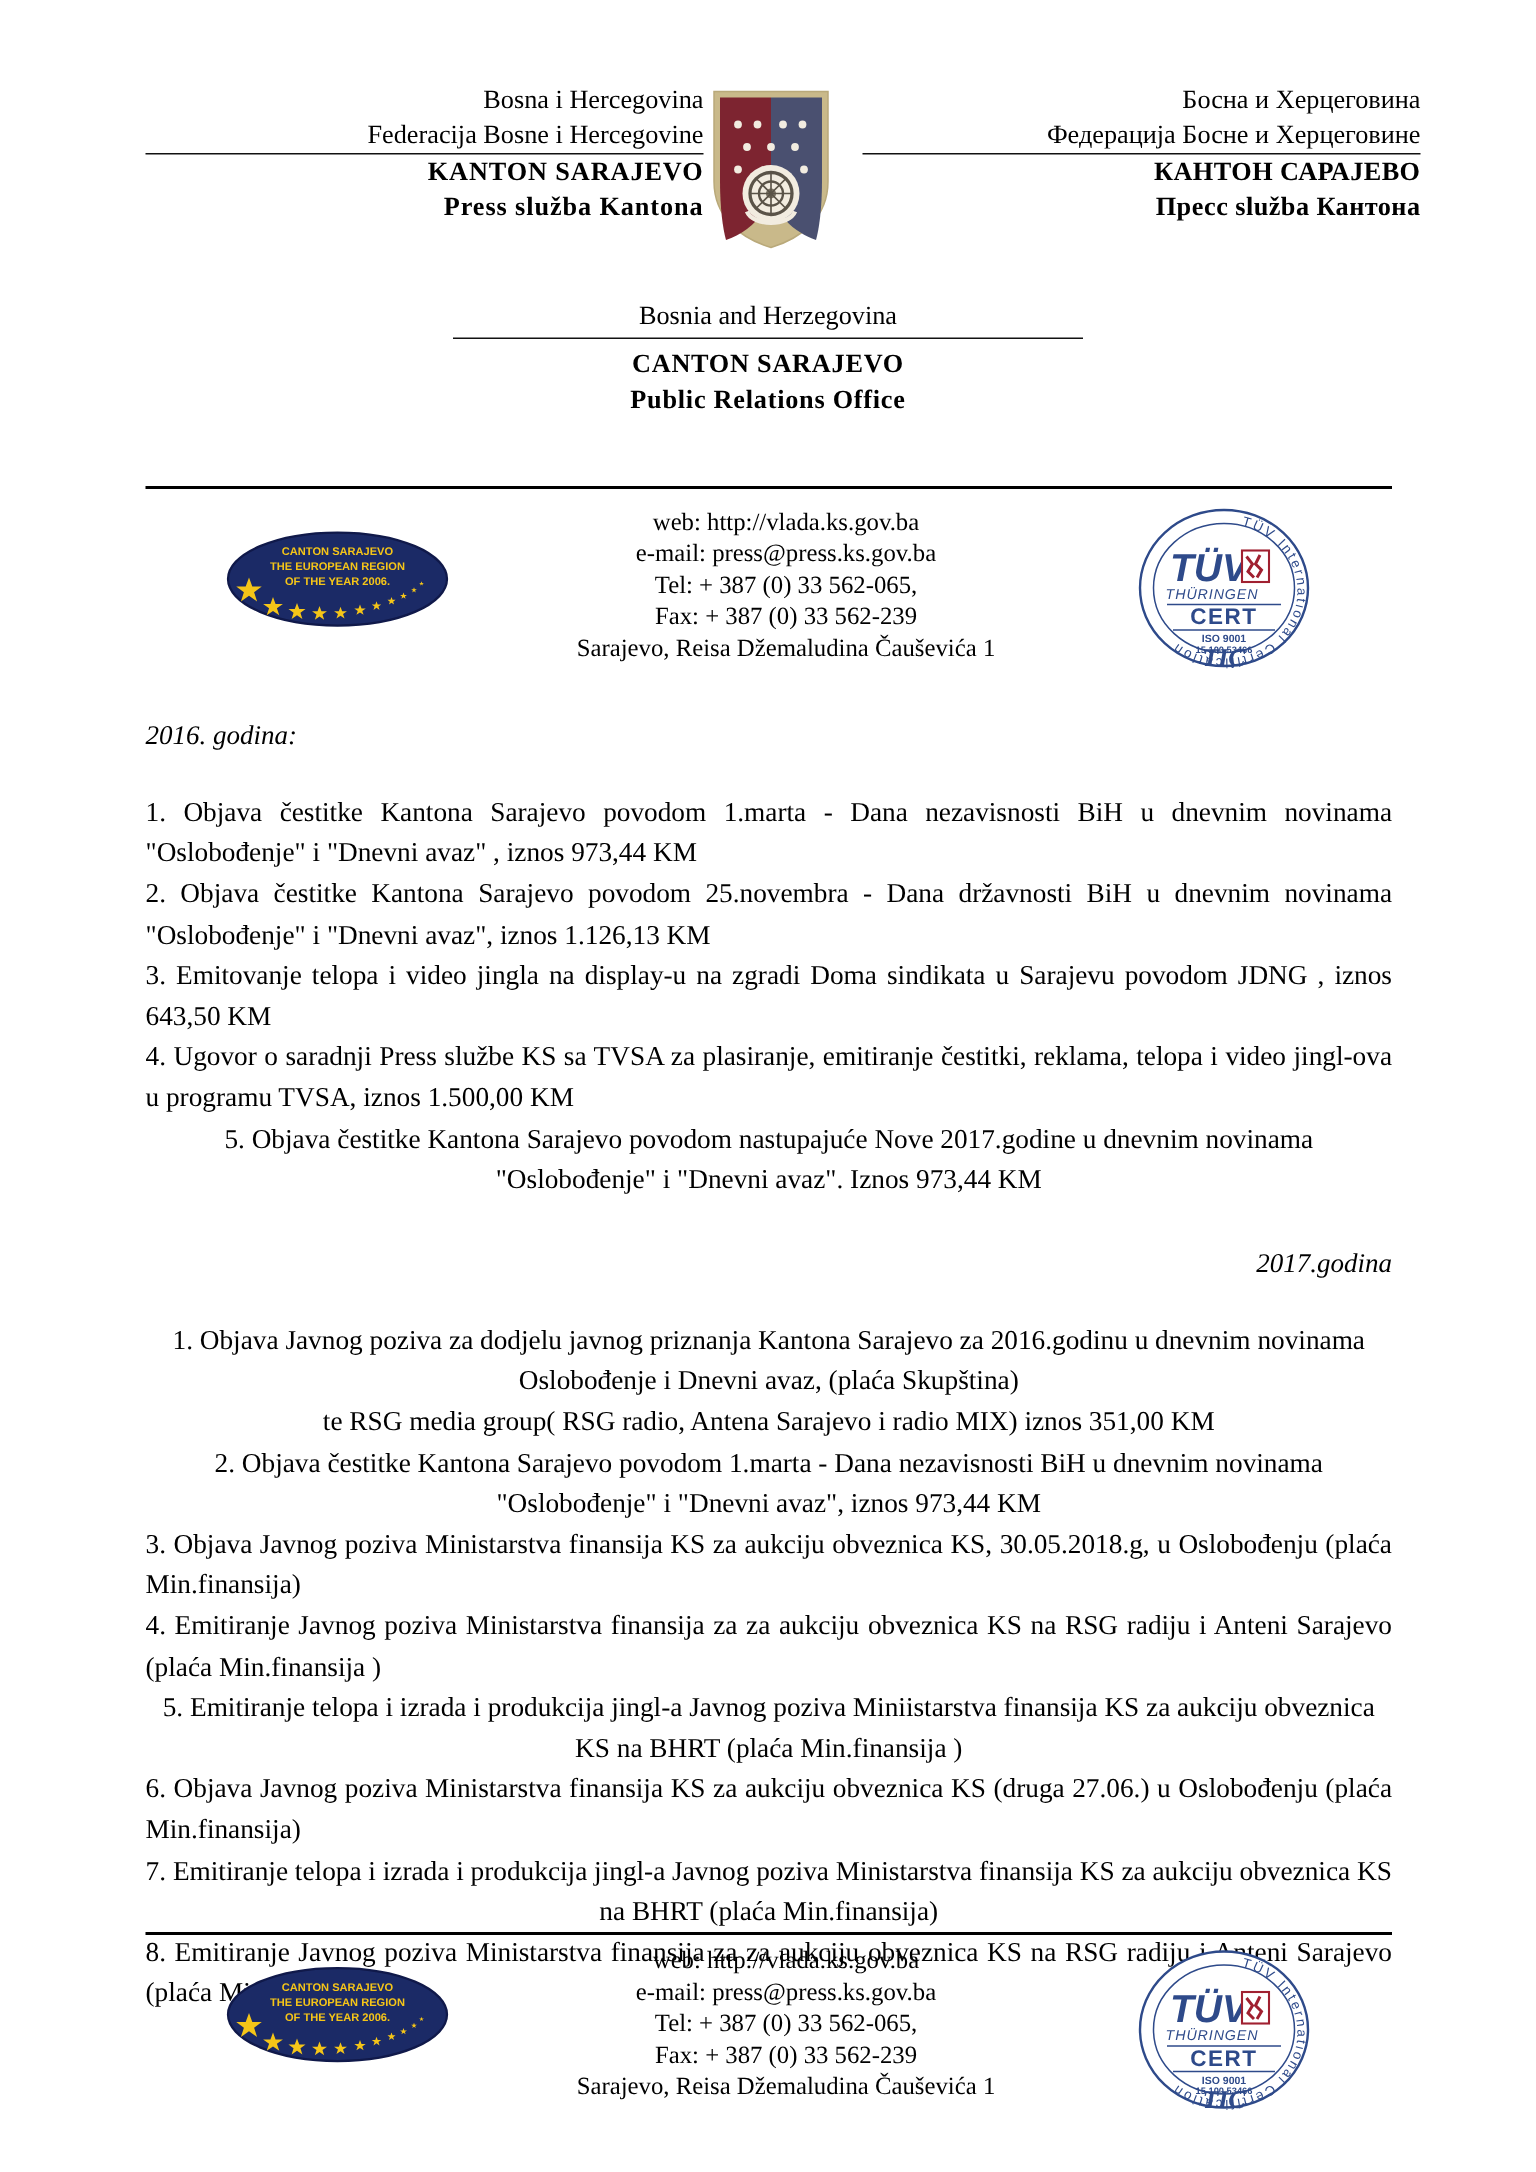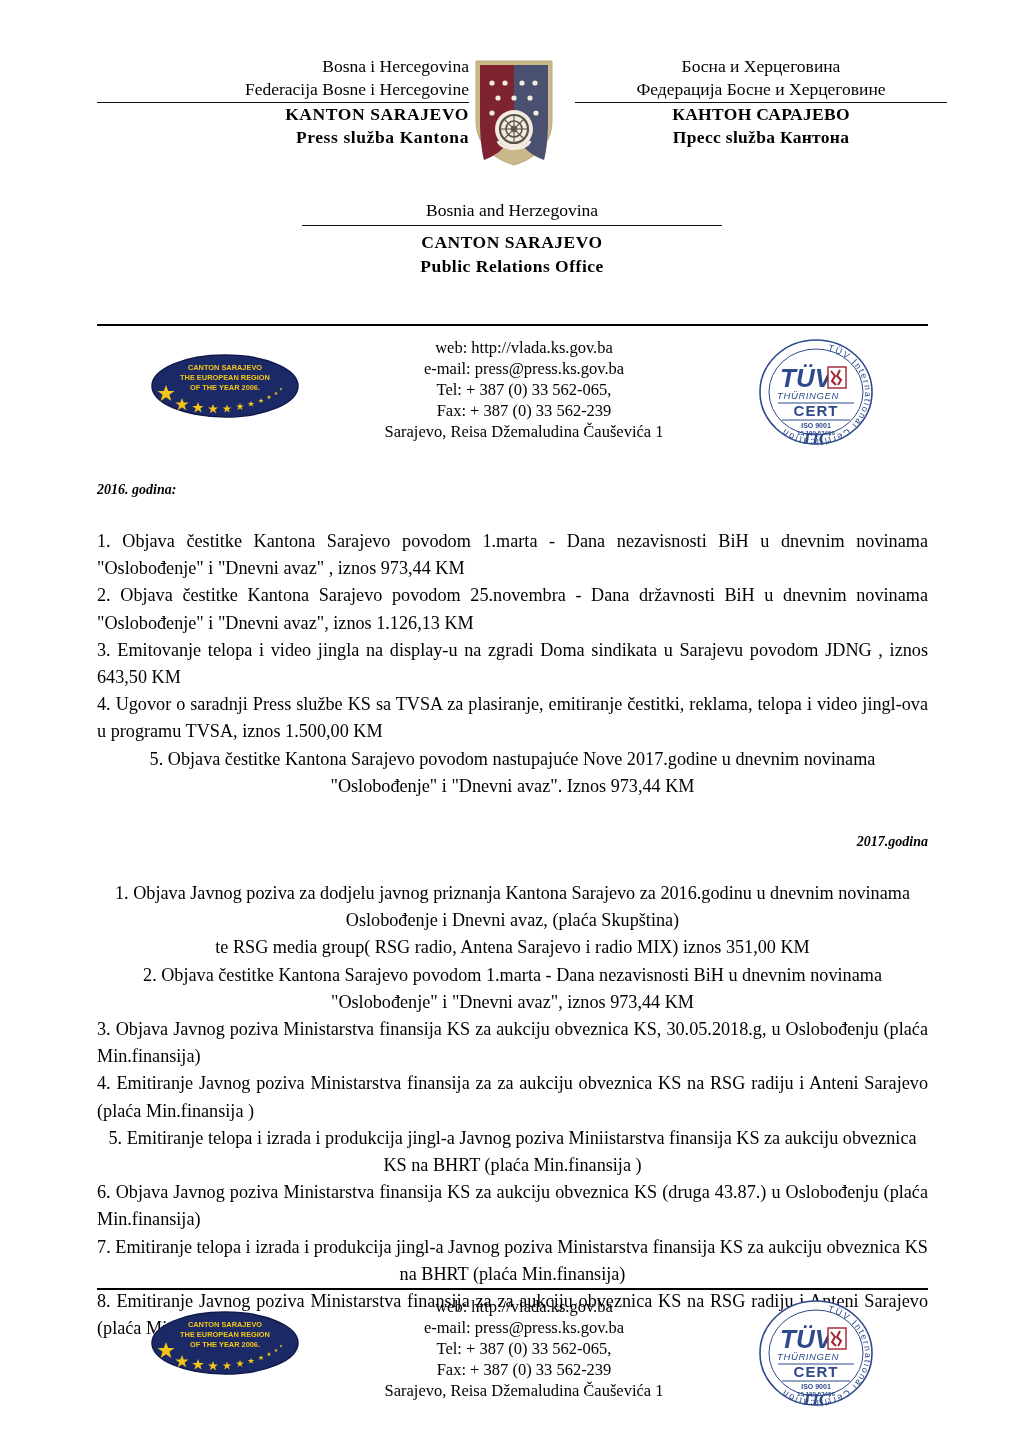--- a/index.html
+++ b/index.html
@@ -37,21 +37,21 @@
     font-size: 17.5px;
     line-height: 23px;
   }
   .lh-left {
     left: 97px;
     text-align: right;
     padding-right: 8px;
   }
   .lh-right {
     left: 567px;
-    text-align: center;
+    text-align: right;
     padding-left: 8px;
   }
   .lh-line {
     white-space: nowrap;
   }
   .lh-line.rule-under {
     border-bottom: 1.3px solid #111;
     padding-bottom: 1px;
   }
   .lh-line.bold {
@@ -146,23 +146,23 @@
   .tuv-logo svg { display: block; }
 
   
   .body-content {
     position: absolute;
     left: 97px;
     top: 478px;
     width: 831px;
   }
   .year-heading {
-    font-weight: bold;
+    font-weight: normal;
     font-style: italic;
-    font-size: 14px;
+    font-size: 18px;
     line-height: 24px;
     margin: 0 0 26px 0;
   }
   .year-heading.second { margin-top: 30px; text-align: right; }
   .item-list {
     margin: 0;
     padding: 0;
   }
   .item {
     font-size: 18.2px;
@@ -314,21 +314,21 @@
     </div>
 
     <div class="year-heading second">2017.godina</div>
     <div class="item-list">
       <p class="item nojustify">1.  Objava Javnog poziva za dodjelu javnog priznanja Kantona Sarajevo za 2016.godinu u dnevnim novinama Oslobođenje i Dnevni avaz, (plaća Skupština)</p>
       <p class="item nojustify">te RSG media group( RSG radio, Antena Sarajevo i radio MIX) iznos 351,00 KM</p>
       <p class="item nojustify">2. Objava čestitke Kantona Sarajevo povodom 1.marta - Dana nezavisnosti BiH u dnevnim novinama "Oslobođenje" i "Dnevni avaz", iznos  973,44 KM</p>
       <p class="item">3. Objava Javnog poziva Ministarstva finansija KS za aukciju obveznica KS, 30.05.2018.g, u Oslobođenju (plaća Min.finansija)</p>
       <p class="item">4.  Emitiranje Javnog poziva Ministarstva finansija za za aukciju obveznica KS na RSG radiju i Anteni Sarajevo (plaća Min.finansija )</p>
       <p class="item nojustify">5.  Emitiranje telopa i izrada i produkcija jingl-a Javnog poziva Miniistarstva finansija KS za aukciju obveznica KS na BHRT (plaća Min.finansija )</p>
-      <p class="item">6.  Objava Javnog poziva Ministarstva finansija KS za aukciju obveznica KS (druga 43.87.) u Oslobođenju (plaća Min.finansija)</p>
+      <p class="item">6.  Objava Javnog poziva Ministarstva finansija KS za aukciju obveznica KS (druga 27.06.) u Oslobođenju (plaća Min.finansija)</p>
       <p class="item nojustify">7. Emitiranje telopa i izrada i produkcija jingl-a Javnog poziva Ministarstva finansija KS za aukciju obveznica KS na BHRT (plaća Min.finansija)</p>
       <p class="item">8.  Emitiranje Javnog poziva Ministarstva finansija za za aukciju obveznica KS na RSG radiju i Anteni Sarajevo (plaća Min.finansija)</p>
     </div>
   </div>
 
   <div class="footer-rule"></div>
 
   <div class="contact-band footer-band">
 
     <div class="eu-logo">

